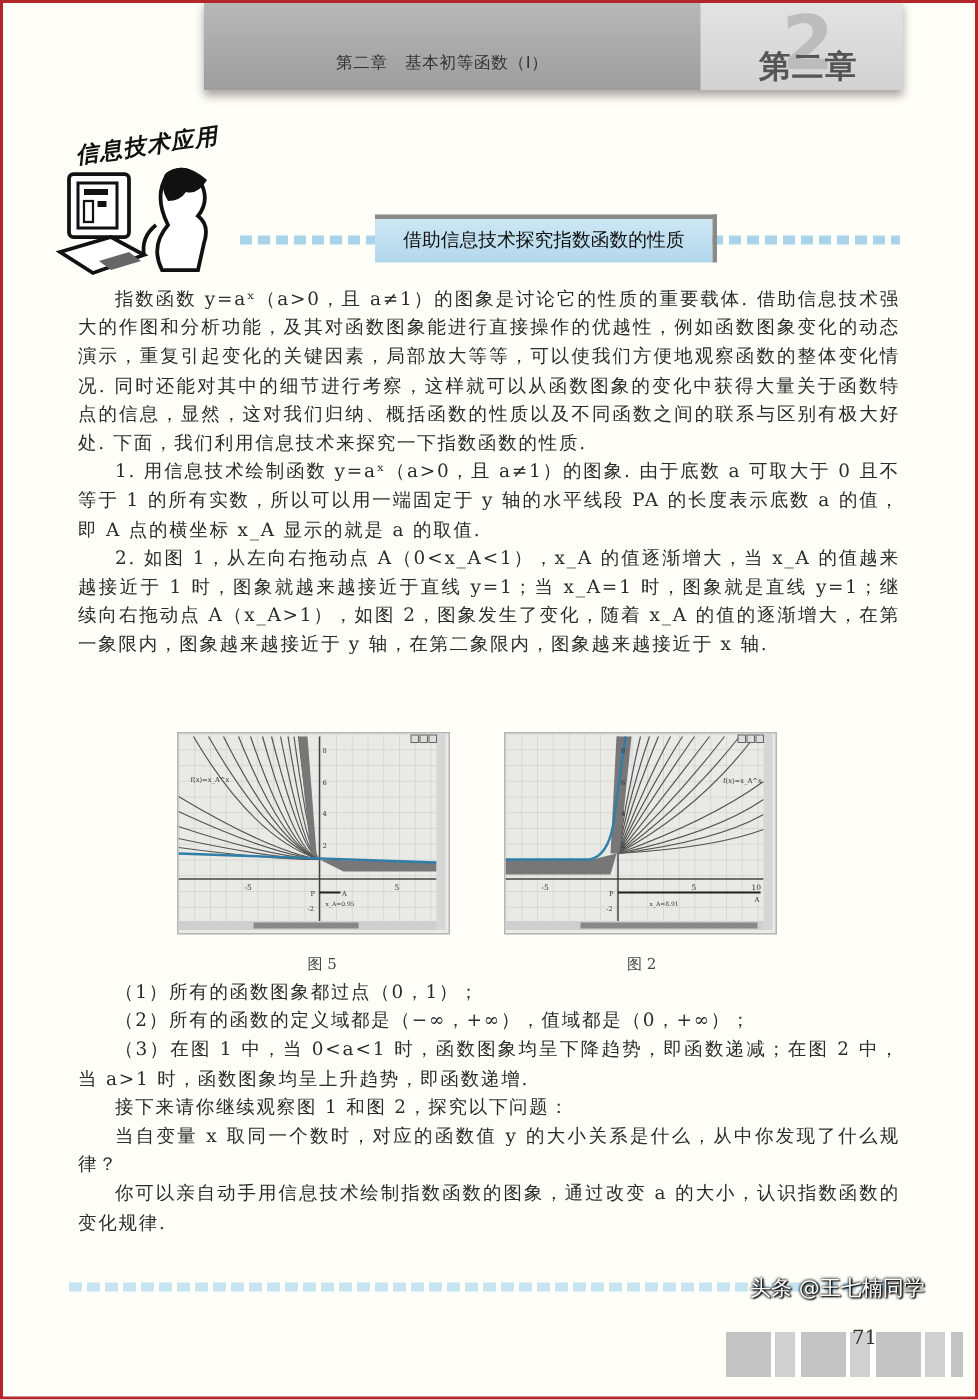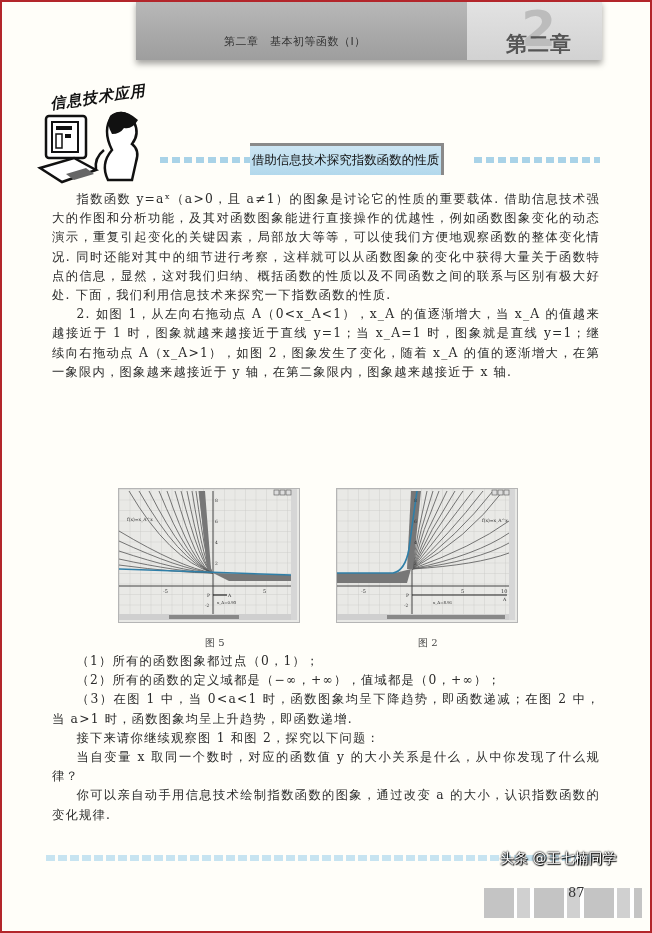--- a/index.html
+++ b/index.html
@@ -49,21 +49,21 @@
     font-family: "DejaVu Sans", sans-serif; font-weight: bold; font-style: italic;
     font-size: 15px; color: #111; transform: rotate(-8deg);
     letter-spacing: 1px;
   }
   
   .dash-line {
     position: absolute; top: 157px; height: 6px;
     background: repeating-linear-gradient(90deg, #a9d3e8 0 8px, transparent 8px 12px);
   }
   .section-title-box {
-    position: absolute; left: 250px; top: 143px; width: 194px; height: 32px;
+    position: absolute; left: 250px; top: 143px; width: 228px; height: 32px;
     background: linear-gradient(180deg, #cde6f3, #b2d8ec);
     border-top: 3px solid #8a8a8a; border-right: 3px solid #8a8a8a;
     display: flex; align-items: center; justify-content: center; text-align: center;
   }
   .section-title {
     font-family: "DejaVu Sans", sans-serif; font-size: 12.5px; color: #111;
   }
   
   .body-text {
     position: absolute; left: 52px; width: 548px;
@@ -129,20 +129,21 @@
 </div>
 
 <div class="dash-line" style="left:160px;width:90px;"></div>
 <div class="dash-line" style="left:474px;width:126px;"></div>
 <div class="section-title-box">
   <span class="section-title">借助信息技术探究指数函数的性质</span>
 </div>
 
 <div class="body-text" style="top:190px;">
   <p class="para">指数函数 y=aˣ（a&gt;0，且 a≠1）的图象是讨论它的性质的重要载体. 借助信息技术强大的作图和分析功能，及其对函数图象能进行直接操作的优越性，例如函数图象变化的动态演示，重复引起变化的关键因素，局部放大等等，可以使我们方便地观察函数的整体变化情况. 同时还能对其中的细节进行考察，这样就可以从函数图象的变化中获得大量关于函数特点的信息，显然，这对我们归纳、概括函数的性质以及不同函数之间的联系与区别有极大好处. 下面，我们利用信息技术来探究一下指数函数的性质.</p>
+  <p class="para">1. 用信息技术绘制函数 y=aˣ（a&gt;0，且 a≠1）的图象. 由于底数 a 可取大于 0 且不等于 1 的所有实数，所以可以用一端固定于 y 轴的水平线段 PA 的长度表示底数 a 的值，即 A 点的横坐标 x_A 显示的就是 a 的取值.</p>
   <p class="para">2. 如图 1，从左向右拖动点 A（0&lt;x_A&lt;1），x_A 的值逐渐增大，当 x_A 的值越来越接近于 1 时，图象就越来越接近于直线 y=1；当 x_A=1 时，图象就是直线 y=1；继续向右拖动点 A（x_A&gt;1），如图 2，图象发生了变化，随着 x_A 的值的逐渐增大，在第一象限内，图象越来越接近于 y 轴，在第二象限内，图象越来越接近于 x 轴.</p>
 </div>
 
 <div class="figure" style="left:118px;">
   <svg width="180" height="133" viewBox="0 0 180 133">
     <defs>
       <pattern id="grid1" width="10.5" height="10.5" patternUnits="userSpaceOnUse">
         <path d="M10.5 0 L0 0 0 10.5" fill="none" stroke="#c6c6c2" stroke-width="0.7"></path>
       </pattern>
     </defs>
@@ -258,16 +259,16 @@
   <p class="para">（1）所有的函数图象都过点（0，1）；</p>
   <p class="para">（2）所有的函数的定义域都是（−∞，+∞），值域都是（0，+∞）；</p>
   <p class="para">（3）在图 1 中，当 0&lt;a&lt;1 时，函数图象均呈下降趋势，即函数递减；在图 2 中，当 a&gt;1 时，函数图象均呈上升趋势，即函数递增.</p>
   <p class="para">接下来请你继续观察图 1 和图 2，探究以下问题：</p>
   <p class="para">当自变量 x 取同一个数时，对应的函数值 y 的大小关系是什么，从中你发现了什么规律？</p>
   <p class="para">你可以亲自动手用信息技术绘制指数函数的图象，通过改变 a 的大小，认识指数函数的变化规律.</p>
 </div>
 
 <div class="bottom-dash"></div>
 <div class="page-number-block"></div>
-<span class="page-number">87</span>
+<span class="page-number">71</span>
 <span class="watermark">头条 @王七楠同学</span>
 
 <div class="page-frame"></div>
 
 </body></html>

